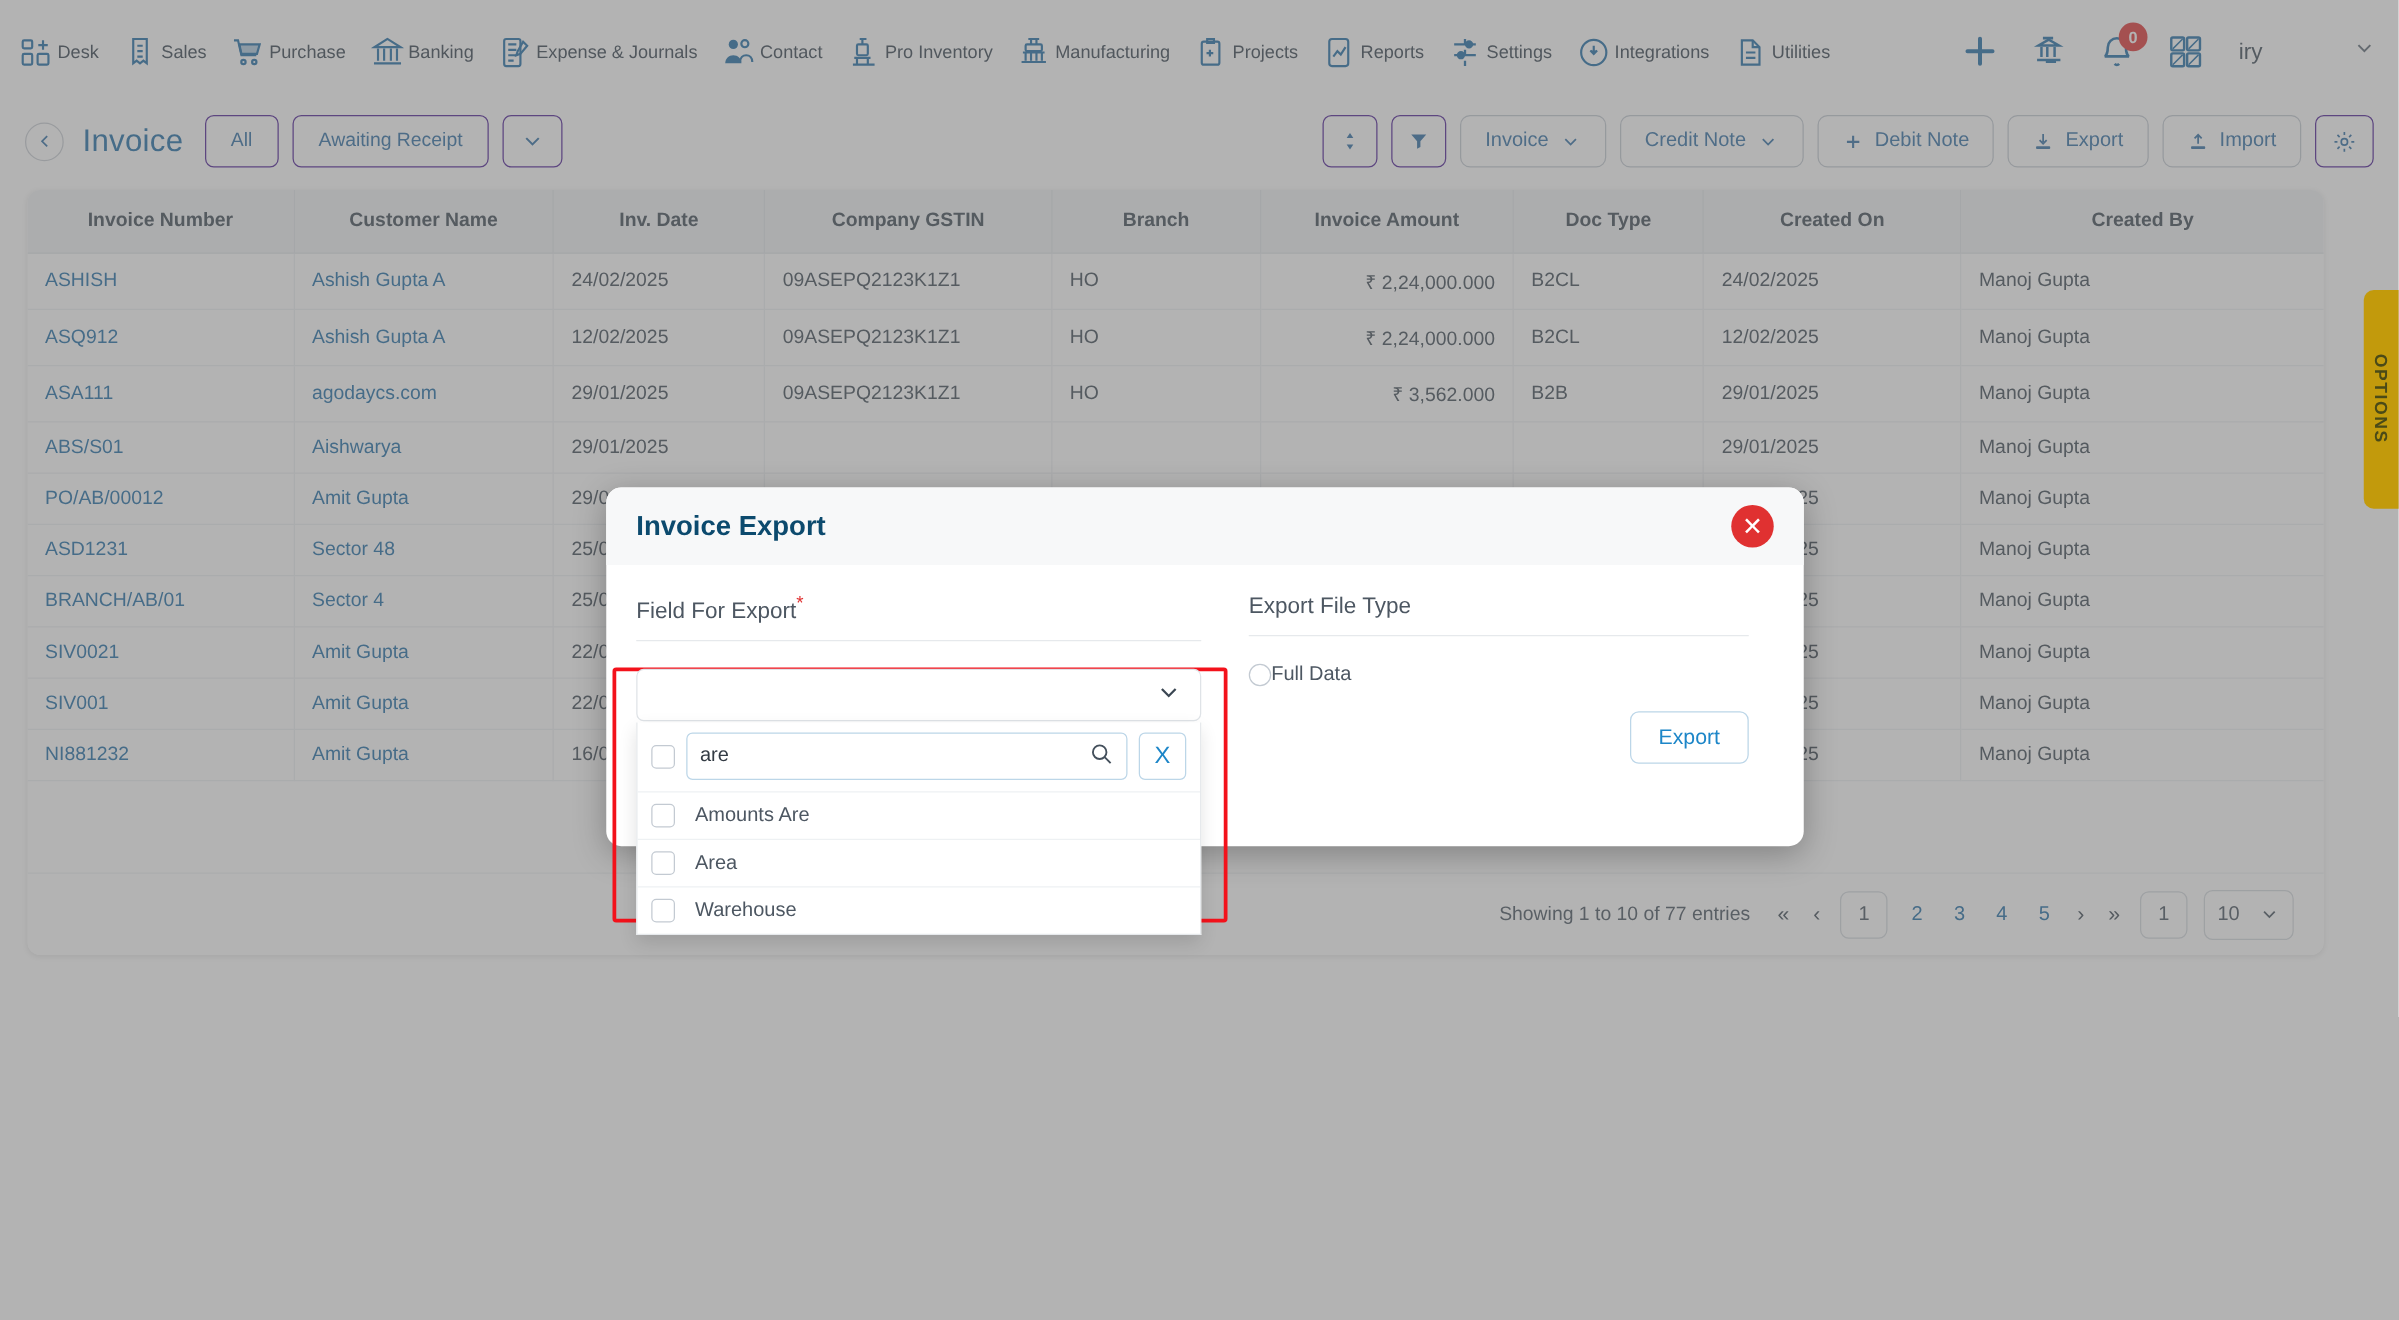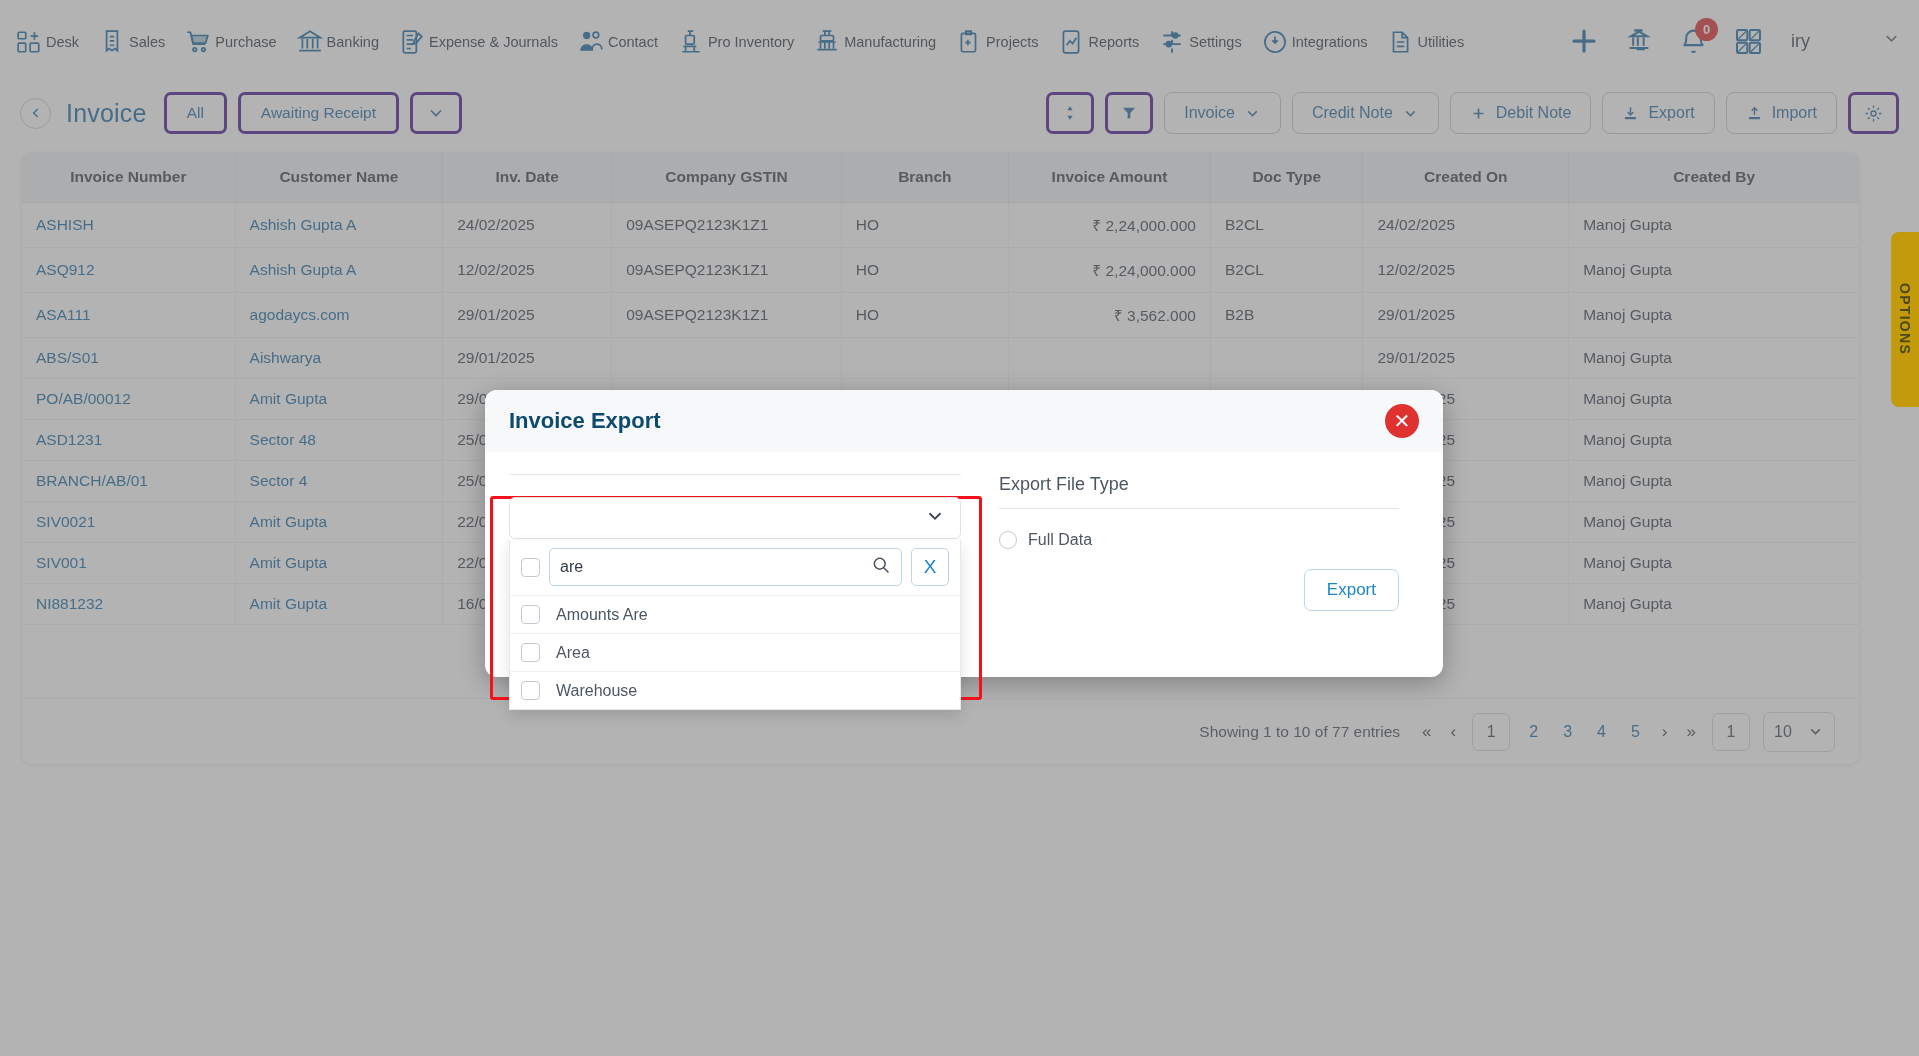--- a/index.html
+++ b/index.html
@@ -50,21 +50,21 @@
     position: absolute; top: 82px; left: 0; right: 0; height: 62px;
     display: flex; align-items: center; padding: 0 20px; gap: 11px;
   }
   .circ-back {
     width: 31px; height: 31px; border-radius: 50%; border: 1px solid #c9ced4;
     display: flex; align-items: center; justify-content: center; cursor: pointer;
     color: #2b6ca3; font-size: 15px; background: transparent;
   }
   .page-title { font-size: 25px; color: #1d6ba5; margin: 0 6px 0 4px; letter-spacing: .2px; }
   .pill {
-    border: 3px solid #4c1d95; border-radius: 7px; height: 42px;
+    border: 1px solid #4c1d95; border-radius: 7px; height: 42px;
     display: flex; align-items: center; justify-content: center; padding: 0 20px;
     font-size: 15.5px; color: #2b6ca3; cursor: pointer; background: transparent;
     white-space: nowrap;
   }
   .pill.sq { padding: 0 13px; }
   .btn {
     border: 1px solid #c3cad2; border-radius: 8px; height: 42px;
     display: flex; align-items: center; gap: 9px; padding: 0 19px;
     font-size: 16px; color: #2e6da4; cursor: pointer; background: transparent;
     white-space: nowrap;
@@ -197,21 +197,21 @@
   .dd-item {
     display: flex; align-items: center; gap: 16px; padding: 9px 11px;
     border-top: 1px solid #eef1f3; font-size: 16px; color: #4d5762; cursor: pointer;
   }
 
   .xlsx-select {
     height: 42px; border: 1px solid #dfe3e7; border-radius: 6px;
     display: flex; align-items: center; justify-content: space-between;
     padding: 0 14px; font-size: 16px; color: #4d5762; cursor: pointer;
   }
-  .radio-row { display: flex; align-items: center; gap: 11px; margin-top: 22px; }
+  .radio-row { display: flex; align-items: center; margin-top: 22px; }
   .radio {
     width: 18px; height: 18px; border-radius: 50%; border: 1.6px solid #c3cad2;
     background: #fff; cursor: pointer;
   }
   .radio-row .rlbl { font-size: 16px; color: #4d5762; }
   .export-row { display: flex; justify-content: flex-end; margin-top: 20px; }
   .export-btn {
     border: 1px solid #bcd6e8; border-radius: 7px; padding: 10px 22px;
     font-size: 17px; color: #1d86c8; cursor: pointer; background: #fff;
   }
@@ -644,20 +644,23 @@
 
   <div class="modal">
     <div class="modal-head">
       <div class="modal-title">Invoice Export</div>
       <div class="close-btn">✕</div>
     </div>
 
     <div class="modal-body">
 
       <div class="col-left">
+        <div class="field-label">
+          <span>Field For Export</span><span class="req">*</span>
+        </div>
         <div class="rule"></div>
 
         <div style="position:relative">
           <div class="redbox"></div>
 
           <div class="select-box">
             <span></span>
             <span class="chev">
               <svg width="22" height="22" viewBox="0 0 24 24" fill="none" stroke="#3b4753" stroke-width="2">
                 <path d="M6 9l6 6 6-6"></path>

